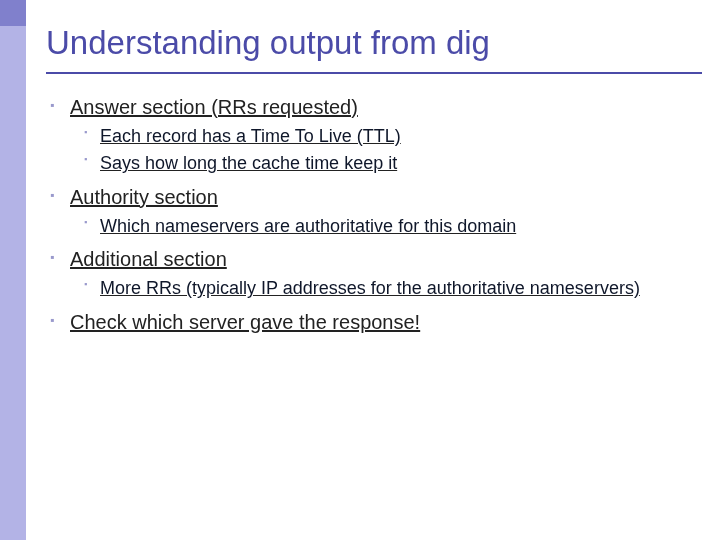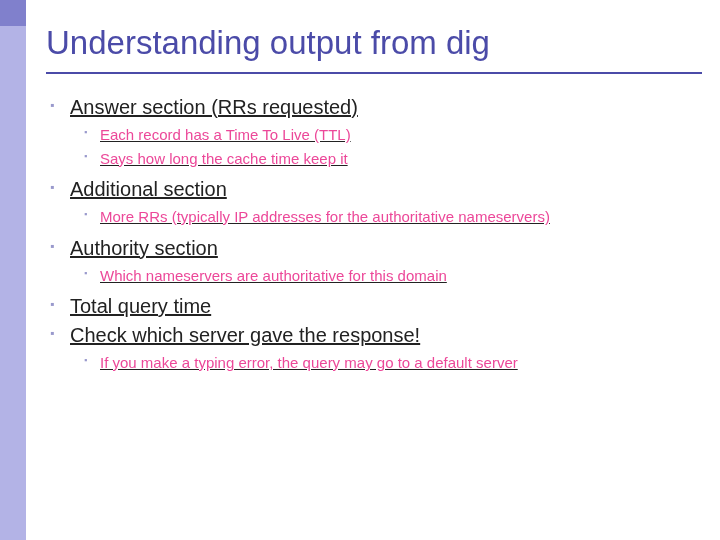--- a/index.html
+++ b/index.html
@@ -66,23 +66,23 @@
     font-size: 12px;
   }
   .lvl2 {
     margin-top: 6px;
     margin-bottom: 10px;
   }
   .lvl2 > li {
     position: relative;
     padding-left: 30px;
     margin-bottom: 4px;
-    font-size: 15px;
+    font-size: 18px;
     line-height: 1.3;
-    color: #ec4899;
+    color: #0f172a;
   }
   .lvl2 > li::before {
     content: "▪";
     position: absolute;
     left: 14px;
     top: 2px;
     color: #9999cc;
     font-size: 9px;
   }
 </style>
@@ -100,38 +100,32 @@
 
     <li>
       <span>Answer section (RRs requested)</span>
       <ul class="lvl2">
         <li>Each record has a Time To Live (TTL)</li>
         <li>Says how long the cache time keep it</li>
       </ul>
     </li>
 
     <li>
-      <span>Additional section</span>
-      <ul class="lvl2">
-        <li>More RRs (typically IP addresses for the authoritative nameservers)</li>
-      </ul>
-    </li>
-
-    <li>
       <span>Authority section</span>
       <ul class="lvl2">
         <li>Which nameservers are authoritative for this domain</li>
       </ul>
     </li>
 
     <li>
-      <span>Total query time</span>
+      <span>Additional section</span>
+      <ul class="lvl2">
+        <li>More RRs (typically IP addresses for the authoritative nameservers)</li>
+      </ul>
     </li>
+
 
     <li>
       <span>Check which server gave the response!</span>
-      <ul class="lvl2">
-        <li>If you make a typing error, the query may go to a default server</li>
-      </ul>
     </li>
 
   </ul>
 </div>
 
 </body></html>

